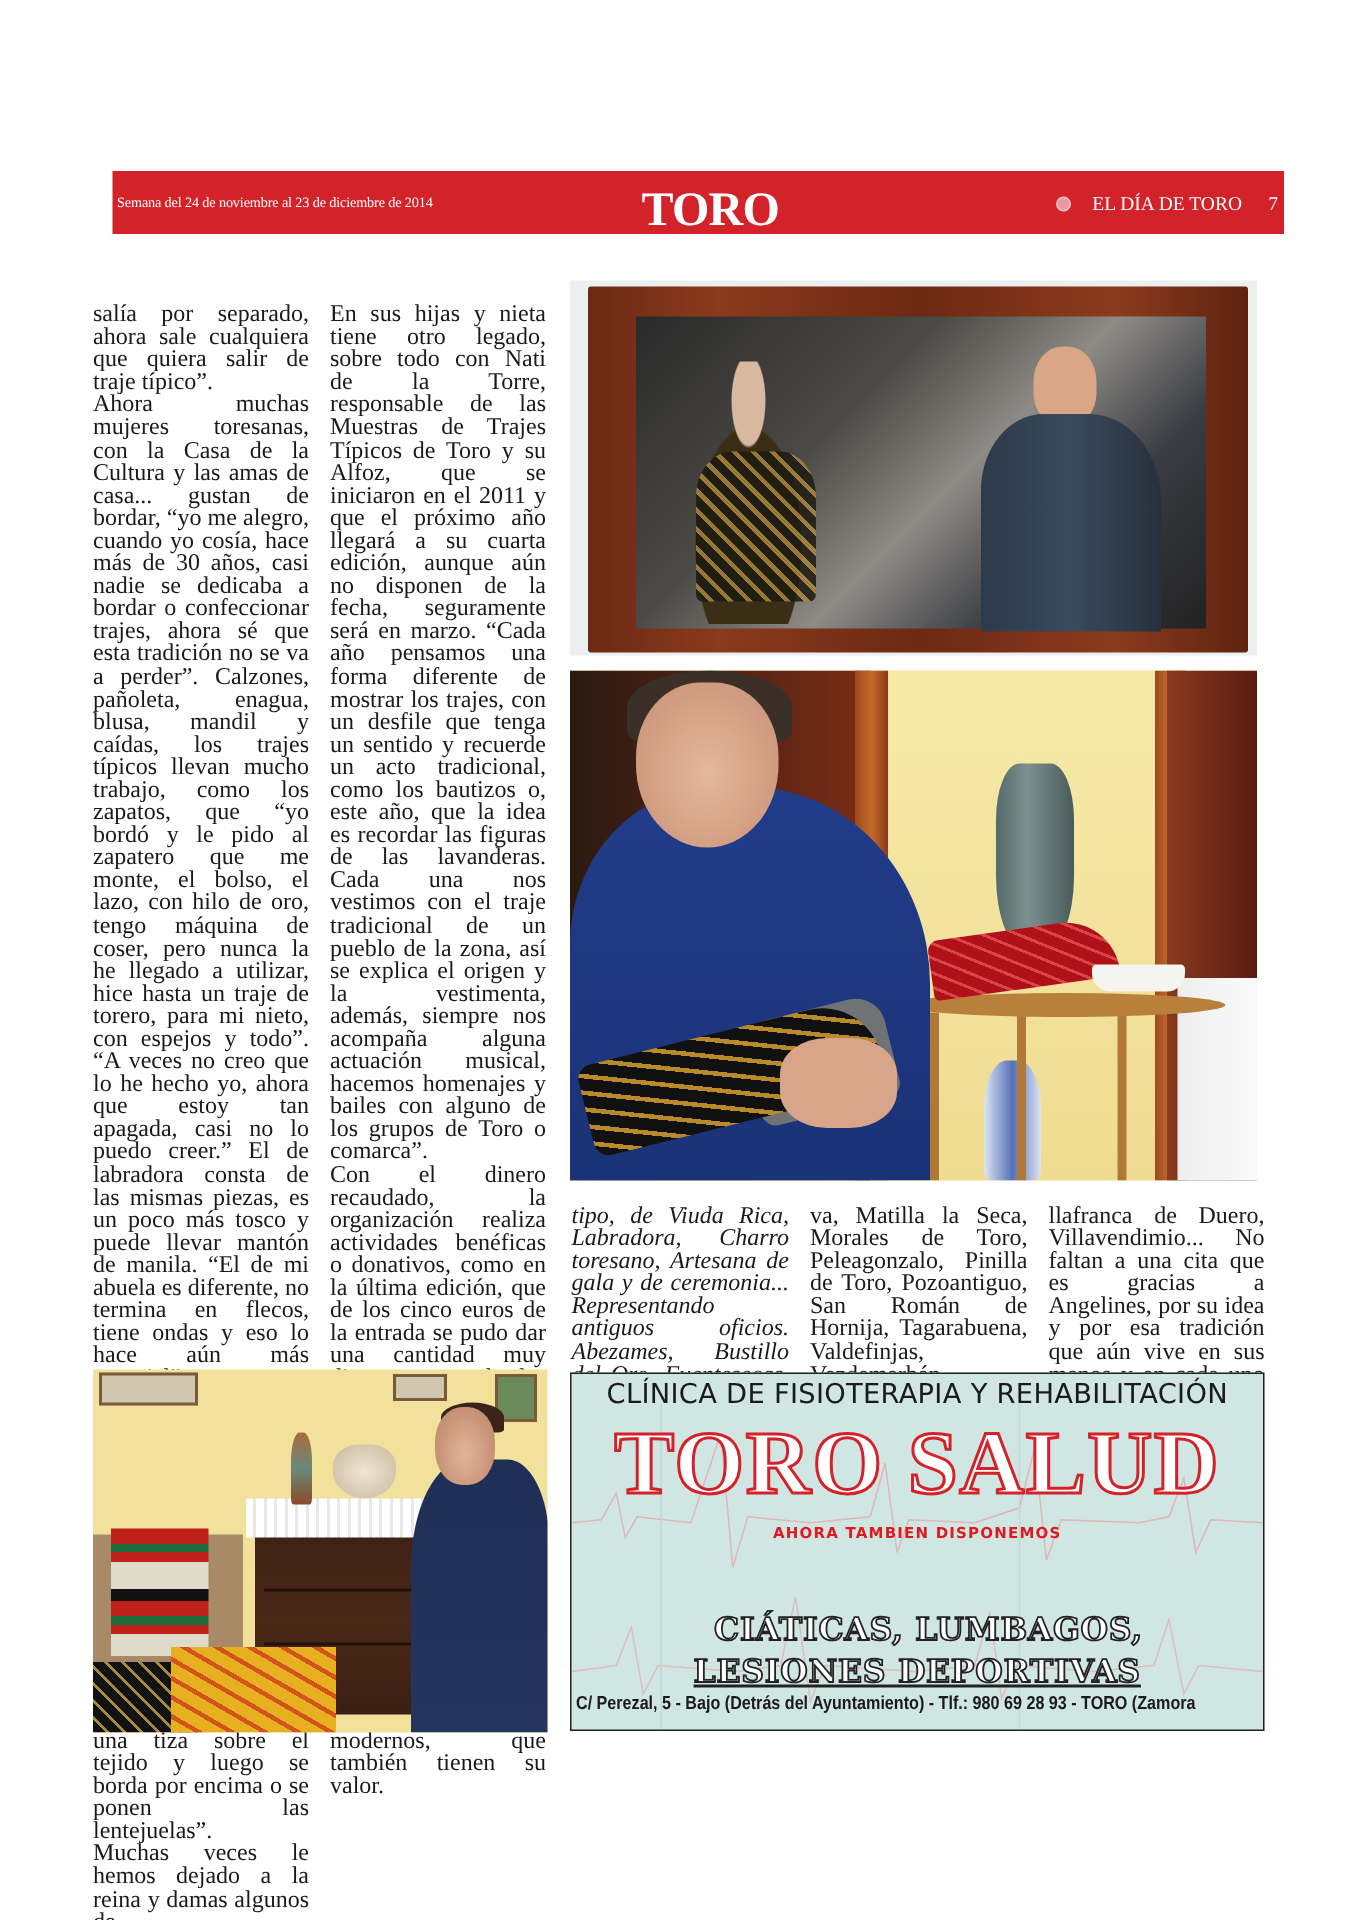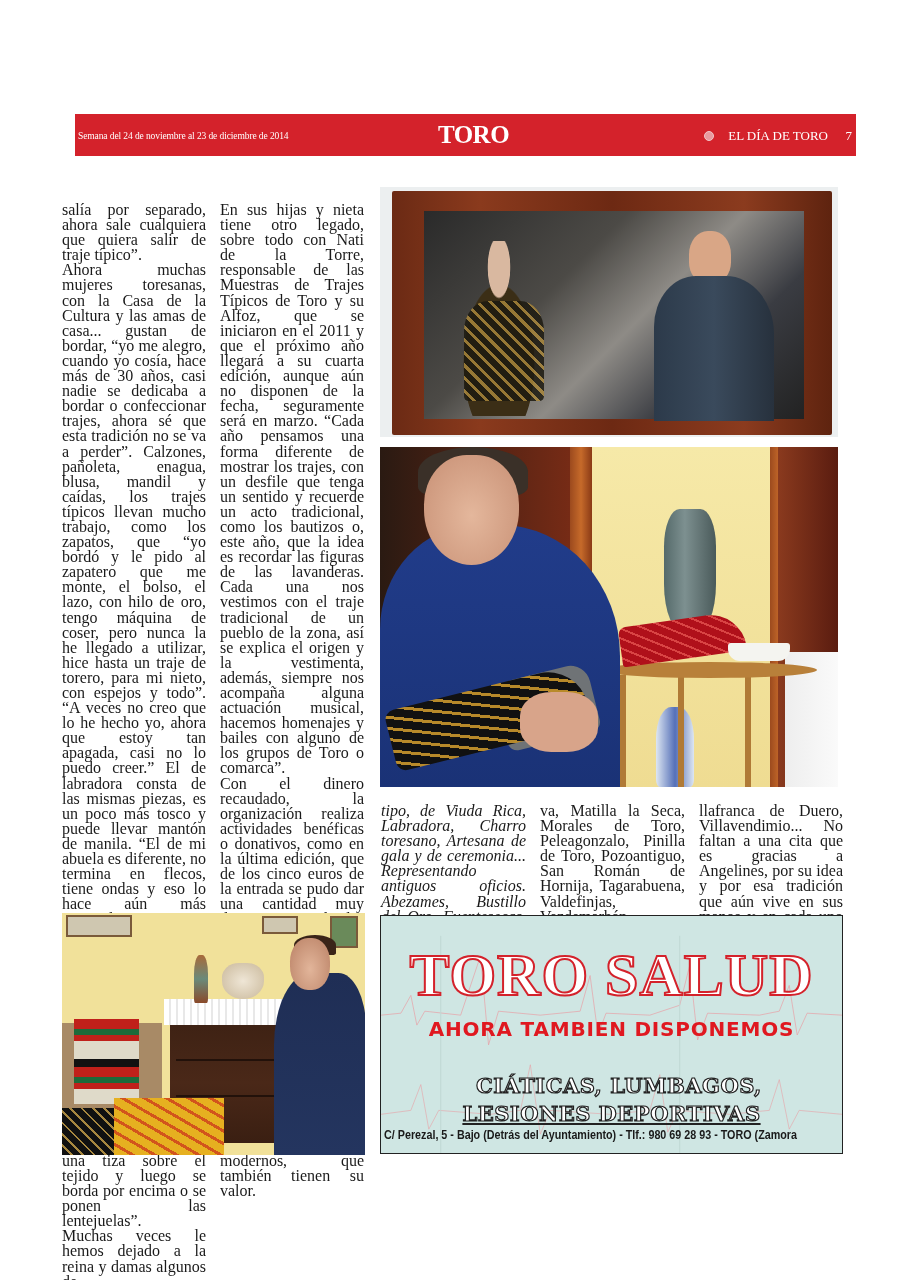--- a/index.html
+++ b/index.html
@@ -8,21 +8,21 @@
 
   .header-bar {
     position: absolute; left: 62px; top: 114px; width: 781px; height: 42px;
     background: #d4222b; color: #fff; margin-left: 13px;
   }
   .header-date {
     position: absolute; left: 3px; top: 17px; font-size: 9.5px; letter-spacing: -0.1px; white-space: nowrap;
   }
   .header-section {
     position: absolute; left: 16px; right: 0; top: 7px; text-align: center;
-    font-size: 25px; font-weight: bold; letter-spacing: -0.5px;
+    font-size: 32px; font-weight: bold; letter-spacing: -0.5px;
   }
   .header-brand {
     position: absolute; right: 28px; top: 14px; font-size: 13px; white-space: nowrap;
     display: flex; align-items: center; gap: 14px;
   }
   .brand-dot { width: 10px; height: 10px; border-radius: 50%; background: #e89aa0; border: 1px solid #f3c5c8; display: inline-block; }
   .header-page { position: absolute; right: 4px; top: 14px; font-size: 13px; }
 
   .col {
     position: absolute; font-size: 16px; line-height: 15.1px; text-align: justify;
@@ -105,21 +105,21 @@
     position: absolute; left: 0; right: 0; top: 3px; text-align: center;
     font-family: "DejaVu Sans", "Liberation Sans", sans-serif; font-size: 18.2px; color: #1a1a1a; letter-spacing: 0.2px; white-space: nowrap;
   }
   .ad-brand {
     position: absolute; left: 0; right: 0; top: 26px; text-align: center;
     font-family: "Liberation Serif", "DejaVu Serif", serif; font-size: 60px; line-height: 66px; font-weight: bold;
     color: #ffffff; -webkit-text-stroke: 2px #d4222b; letter-spacing: 1px; white-space: nowrap;
   }
   .ad-red {
     position: absolute; left: 0; right: 0; text-align: center;
-    font-family: "DejaVu Sans", "Liberation Sans", sans-serif; font-weight: bold; font-size: 20px; color: #e01820; letter-spacing: 0.8px; white-space: nowrap;
+    font-family: "DejaVu Sans", "Liberation Sans", sans-serif; font-weight: bold; font-size: 10px; color: #e01820; letter-spacing: 0.8px; white-space: nowrap;
   }
   .ad-red1 { top: 101px; }
   .ad-red2 { top: 119px; }
   .ad-outline {
     position: absolute; left: 0; right: 0; text-align: center;
     font-family: "DejaVu Serif", "Liberation Serif", serif; font-weight: bold; font-size: 21px; line-height: 24px;
     color: #ffffff; -webkit-text-stroke: 1.2px #222; letter-spacing: 0.5px; white-space: nowrap;
   }
   .ad-out1 { top: 158px; padding-left: 15px; }
   .ad-out2 { top: 186px; text-decoration: underline; }
@@ -217,18 +217,19 @@
   <div class="p3-head"></div>
 </div>
 
 <div class="ad">
   <svg class="ad-ecg" viewBox="0 0 463 239" preserveAspectRatio="none">
     <polyline fill="none" stroke="#e8a0a6" stroke-width="1" opacity="0.7" points="0,100 20,98 30,80 36,110 44,96 80,100 100,40 108,130 118,96 160,100 200,96 210,60 218,120 226,98 270,100 300,90 310,50 318,125 328,98 380,100 400,96 410,70 418,120 428,98 463,100"></polyline>
     <polyline fill="none" stroke="#e8a0a6" stroke-width="1" opacity="0.6" points="0,200 30,196 40,170 48,215 58,196 110,200 140,196 150,150 160,220 170,196 230,200 270,196 280,160 288,218 298,196 350,200 390,196 400,165 410,215 420,196 463,200"></polyline>
     <line x1="60" y1="20" x2="60" y2="239" stroke="#c0d8d4" stroke-width="1"></line>
     <line x1="300" y1="20" x2="300" y2="239" stroke="#c0d8d4" stroke-width="1"></line>
   </svg>
+  <div class="ad-line1">CLÍNICA DE FISIOTERAPIA Y REHABILITACIÓN</div>
   <div class="ad-brand">TORO SALUD</div>
   <div class="ad-red ad-red1">AHORA TAMBIEN DISPONEMOS</div>
   <div class="ad-outline ad-out1">CIÁTICAS, LUMBAGOS,</div>
   <div class="ad-outline ad-out2">LESIONES DEPORTIVAS</div>
   <div class="ad-address">C/ Perezal, 5 - Bajo (Detrás del Ayuntamiento) - Tlf.: 980 69 28 93 - TORO (Zamora</div>
 </div>
 
 </body></html>

